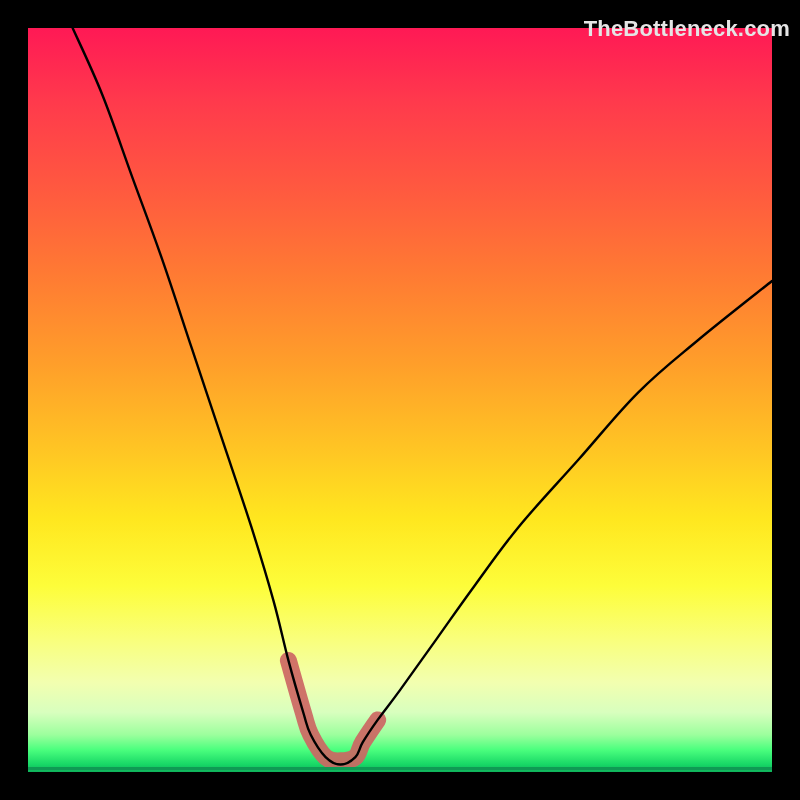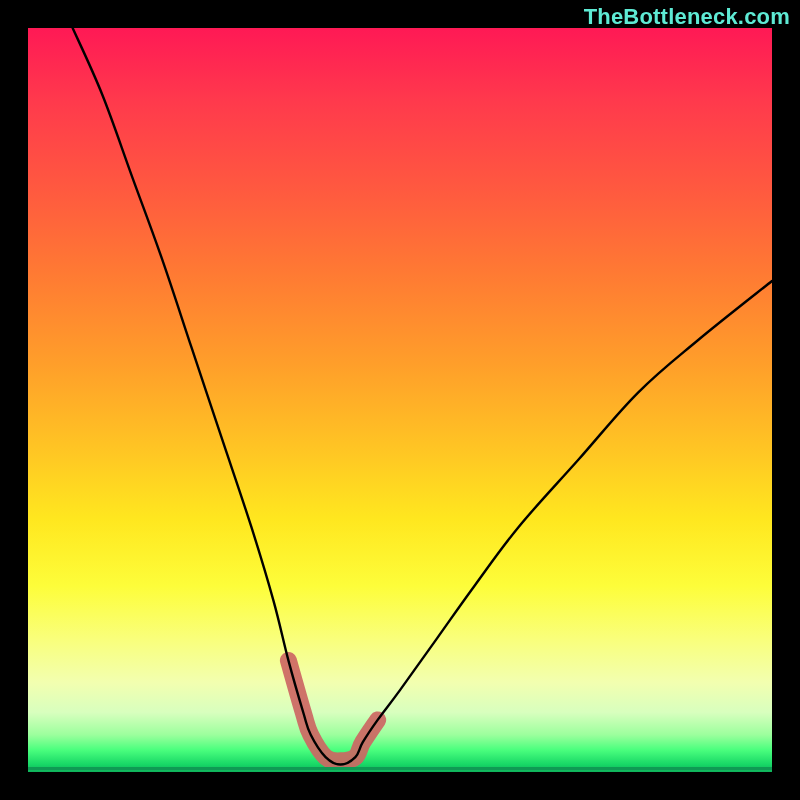--- a/index.html
+++ b/index.html
@@ -12,23 +12,23 @@
     overflow: hidden;
   }
   .frame {
     position: relative;
     width: 800px;
     height: 800px;
     background: #000;
   }
   .watermark {
     position: absolute;
-    top: 4px;
+    top: 16px;
     right: 10px;
-    color: #5eead4;
+    color: #e5e5e5;
     font-size: 22px;
     font-weight: 600;
     letter-spacing: 0.2px;
     z-index: 30;
     text-align: center;
   }
   .plot-area {
     position: absolute;
     left: 28px;
     top: 28px;

